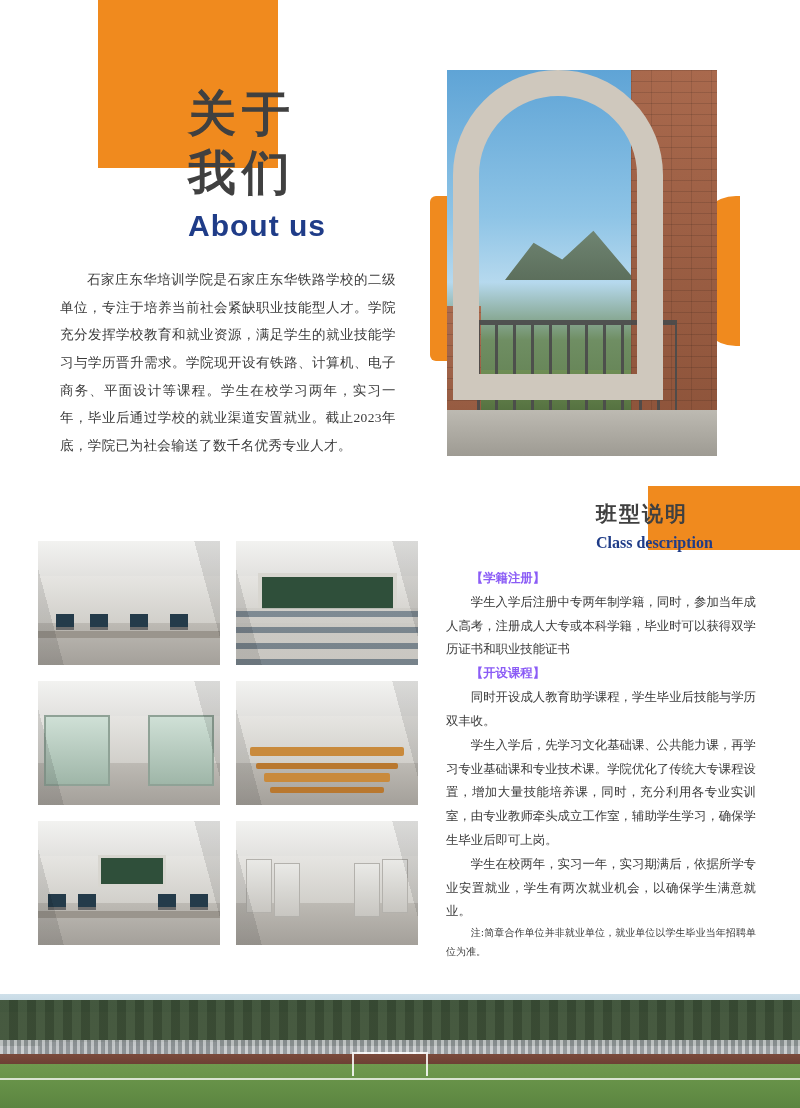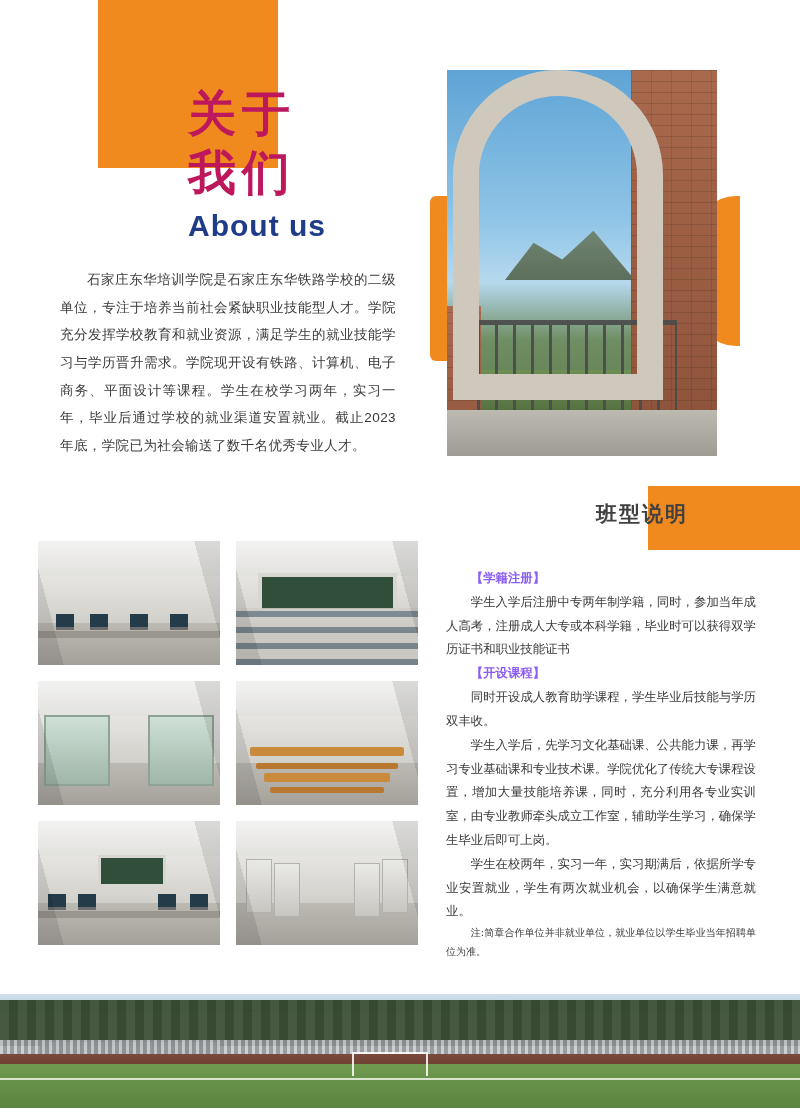--- a/index.html
+++ b/index.html
@@ -64,41 +64,41 @@
   .title-block {
     position: absolute;
     left: 188px;
     top: 84px;
     width: 260px;
   }
   .title-cn {
     font-family: "DejaVu Sans", "Liberation Sans", sans-serif;
     font-size: 48px;
     font-weight: bold;
-    color: #be185d;
+    color: #404040;
     letter-spacing: 6px;
     line-height: 1.22;
     margin: 0;
   }
   .title-en {
     font-family: "Liberation Sans", sans-serif;
     font-size: 30px;
     font-weight: bold;
     color: #1F3C88;
     letter-spacing: 1px;
     margin: 8px 0 0 0;
   }
 
   
   .about-text {
     position: absolute;
     left: 60px;
     top: 266px;
     width: 336px;
-    font-family: Liberation Sans, sans-serif;
+    font-family: Liberation Serif, serif;
     font-size: 13.5px;
     line-height: 2.05;
     color: #3a3a3a;
     text-align: justify;
     text-indent: 27px;
     letter-spacing: 0.4px;
   }
 
   
   .hero-photo {
@@ -371,20 +371,21 @@
     <div class="hero-ceiling"></div>
     <div class="hero-brickwall"></div>
     <div class="hero-brick-left"></div>
     <div class="hero-rail"></div>
     <div class="hero-arch"></div>
     <div class="hero-floor"></div>
   </div>
 
   <div class="class-title">
     <p class="class-title-cn">班型说明</p>
+    <p class="class-title-en">Class description</p>
   </div>
 
   <div class="class-body">
     <p>
       <span class="label">【学籍注册】</span>
     </p>
     <p>学生入学后注册中专两年制学籍，同时，参加当年成人高考，注册成人大专或本科学籍，毕业时可以获得双学历证书和职业技能证书</p>
     <p>
       <span class="label">【开设课程】</span>
     </p>

